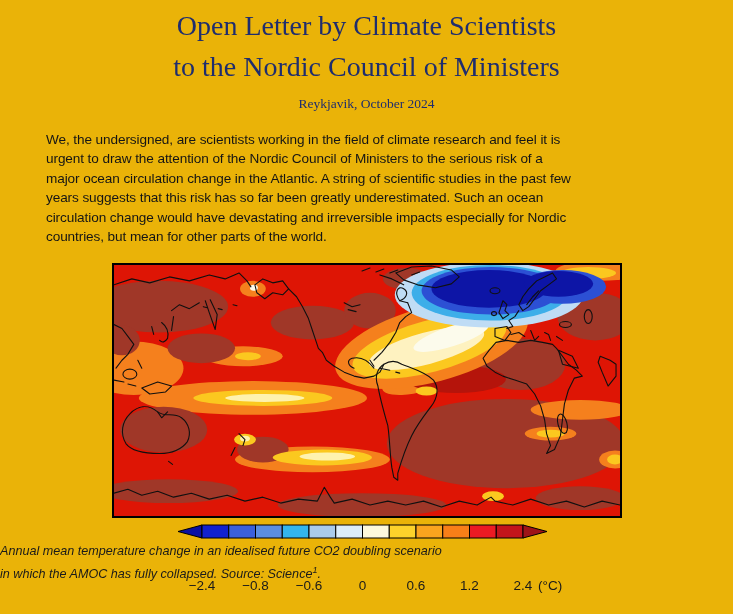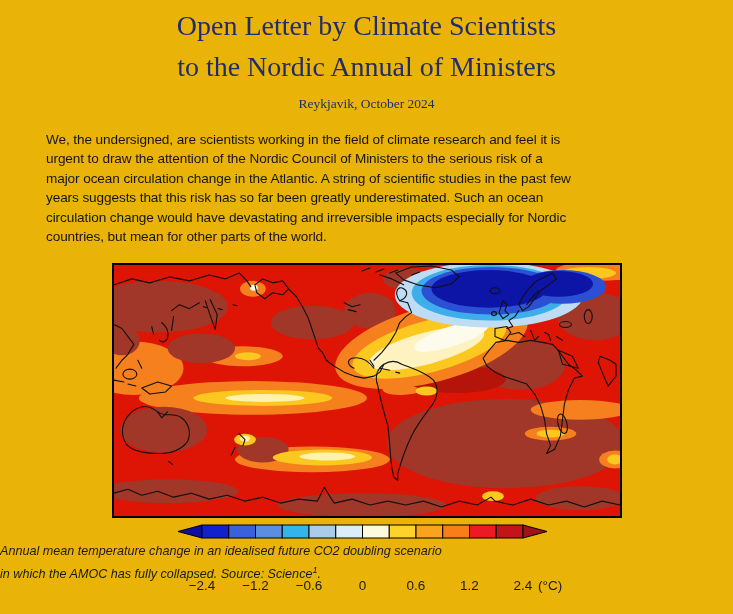--- a/index.html
+++ b/index.html
@@ -33,21 +33,21 @@
            font-style:italic;font-size:12.6px;color:#1a1a1a;line-height:18.5px;}
   .caption sup{font-size:9px;}
 </style>
 </head>
 <body>
 
 <div class="page">
 
   <div class="title-block">
     <div class="title-line">Open Letter by Climate Scientists</div>
-    <div class="title-line">to the Nordic Annual of Ministers</div>
+    <div class="title-line">to the Nordic Council of Ministers</div>
   </div>
   <div class="dateline">Reykjavik, October 2024</div>
 
   <div class="paragraph">
     <div>We, the undersigned, are scientists working in the field of climate research and feel it is</div>
     <div>urgent to draw the attention of the Nordic Council of Ministers to the serious risk of a</div>
     <div>major ocean circulation change in the Atlantic. A string of scientific studies in the past few</div>
     <div>years suggests that this risk has so far been greatly underestimated. Such an ocean</div>
     <div>circulation change would have devastating and irreversible impacts especially for Nordic</div>
     <div>countries, but mean for other parts of the world.</div>
@@ -186,21 +186,21 @@
         <rect x="185.5" y="1" width="26.75" height="13" fill="#FDF9DC" stroke="#000"></rect>
         <rect x="212.25" y="1" width="26.75" height="13" fill="#FCD22B" stroke="#000"></rect>
         <rect x="239" y="1" width="26.75" height="13" fill="#FAA41E" stroke="#000"></rect>
         <rect x="265.75" y="1" width="26.75" height="13" fill="#F87F18" stroke="#000"></rect>
         <rect x="292.5" y="1" width="26.75" height="13" fill="#EC1B23" stroke="#000"></rect>
         <rect x="319.25" y="1" width="26.75" height="13" fill="#C3141B" stroke="#000"></rect>
         <polygon points="346,1 346,14 370,7.5" fill="#9E1418" stroke="#000"></polygon>
       </svg>
     <div class="cb-ticks">
       <span class="cb-tick t0">−2.4</span>
-      <span class="cb-tick t1">−1.2</span>
+      <span class="cb-tick t1">−0.8</span>
       <span class="cb-tick t2">−0.6</span>
       <span class="cb-tick t3">0</span>
       <span class="cb-tick t4">0.6</span>
       <span class="cb-tick t5">1.2</span>
       <span class="cb-tick t6">2.4</span>
       <span class="cb-unit">(°C)</span>
     </div>
   </div>
 
   <div class="caption">

